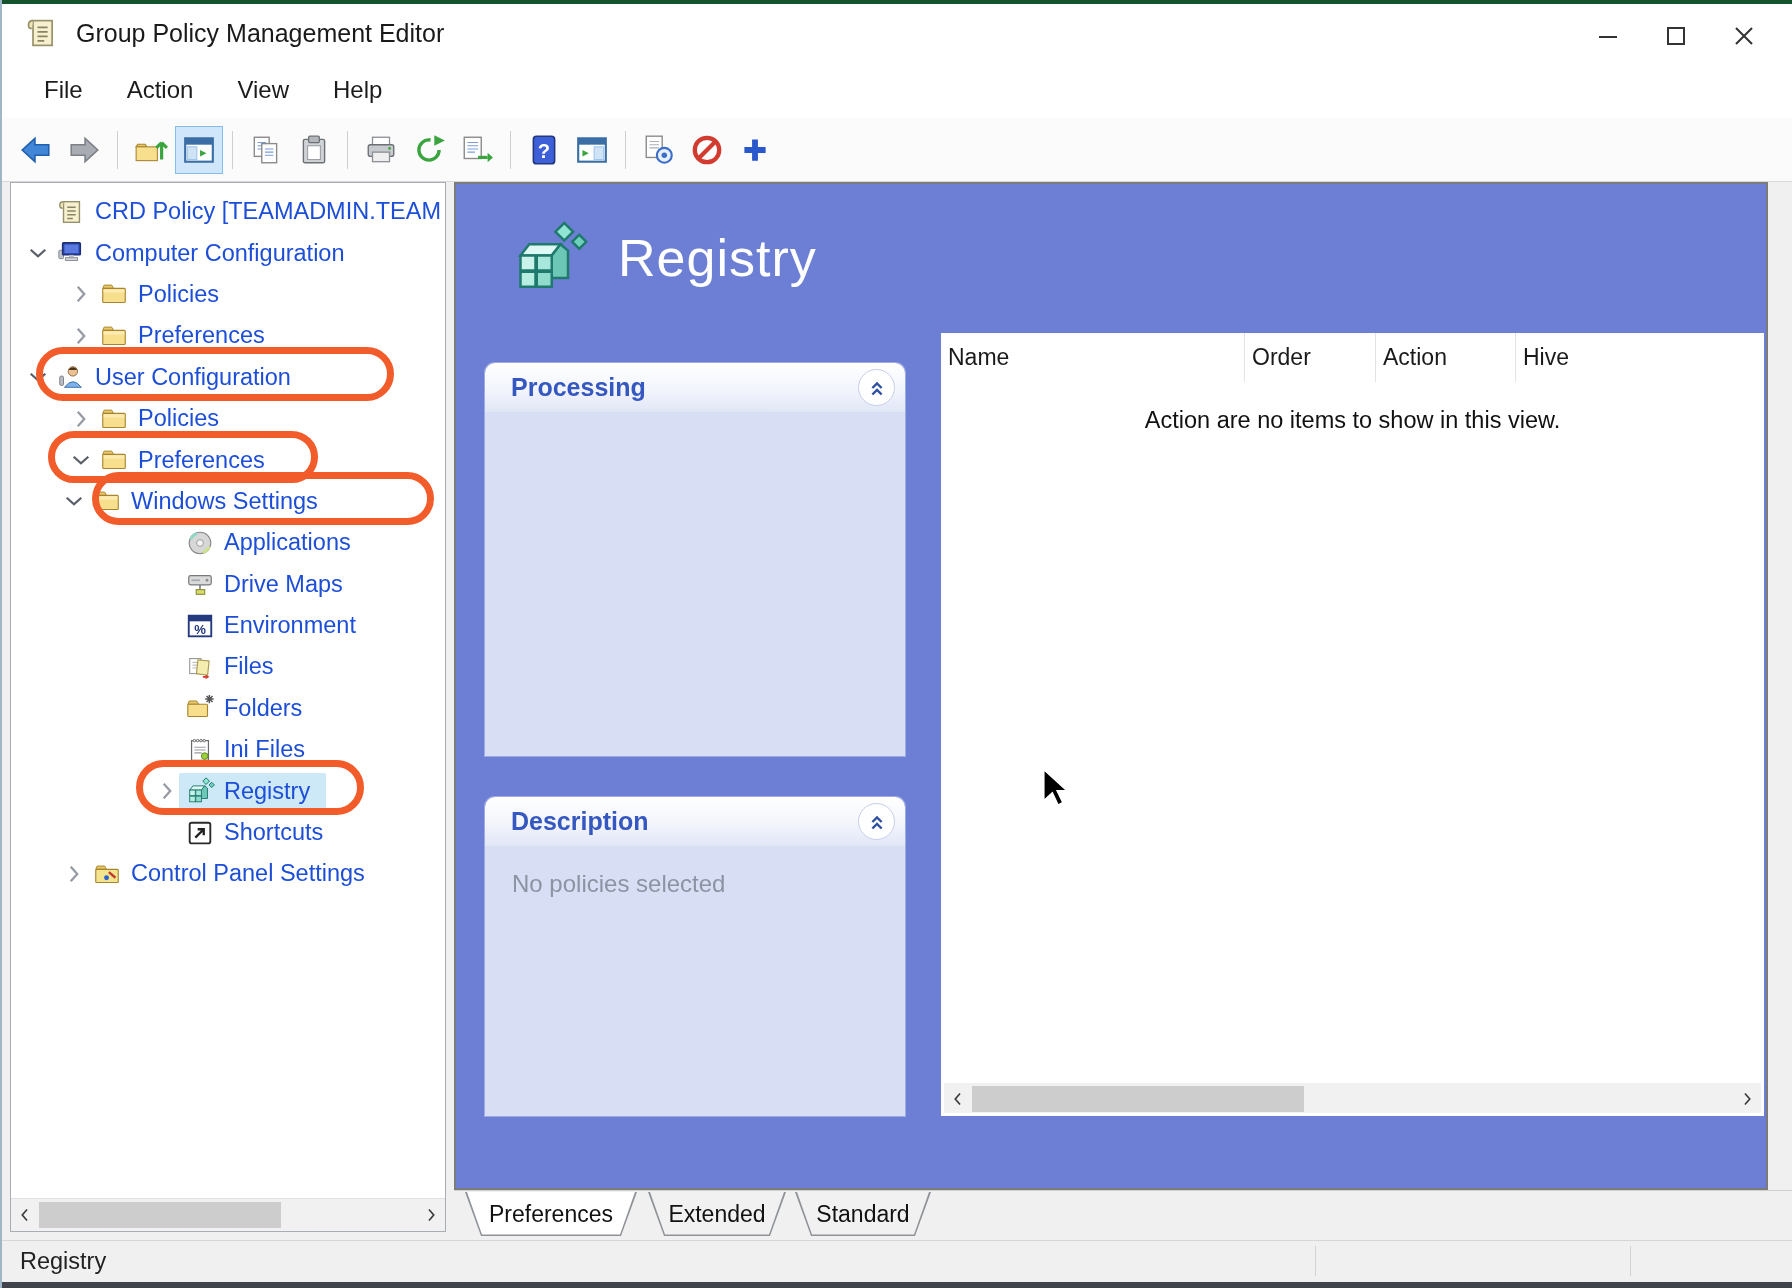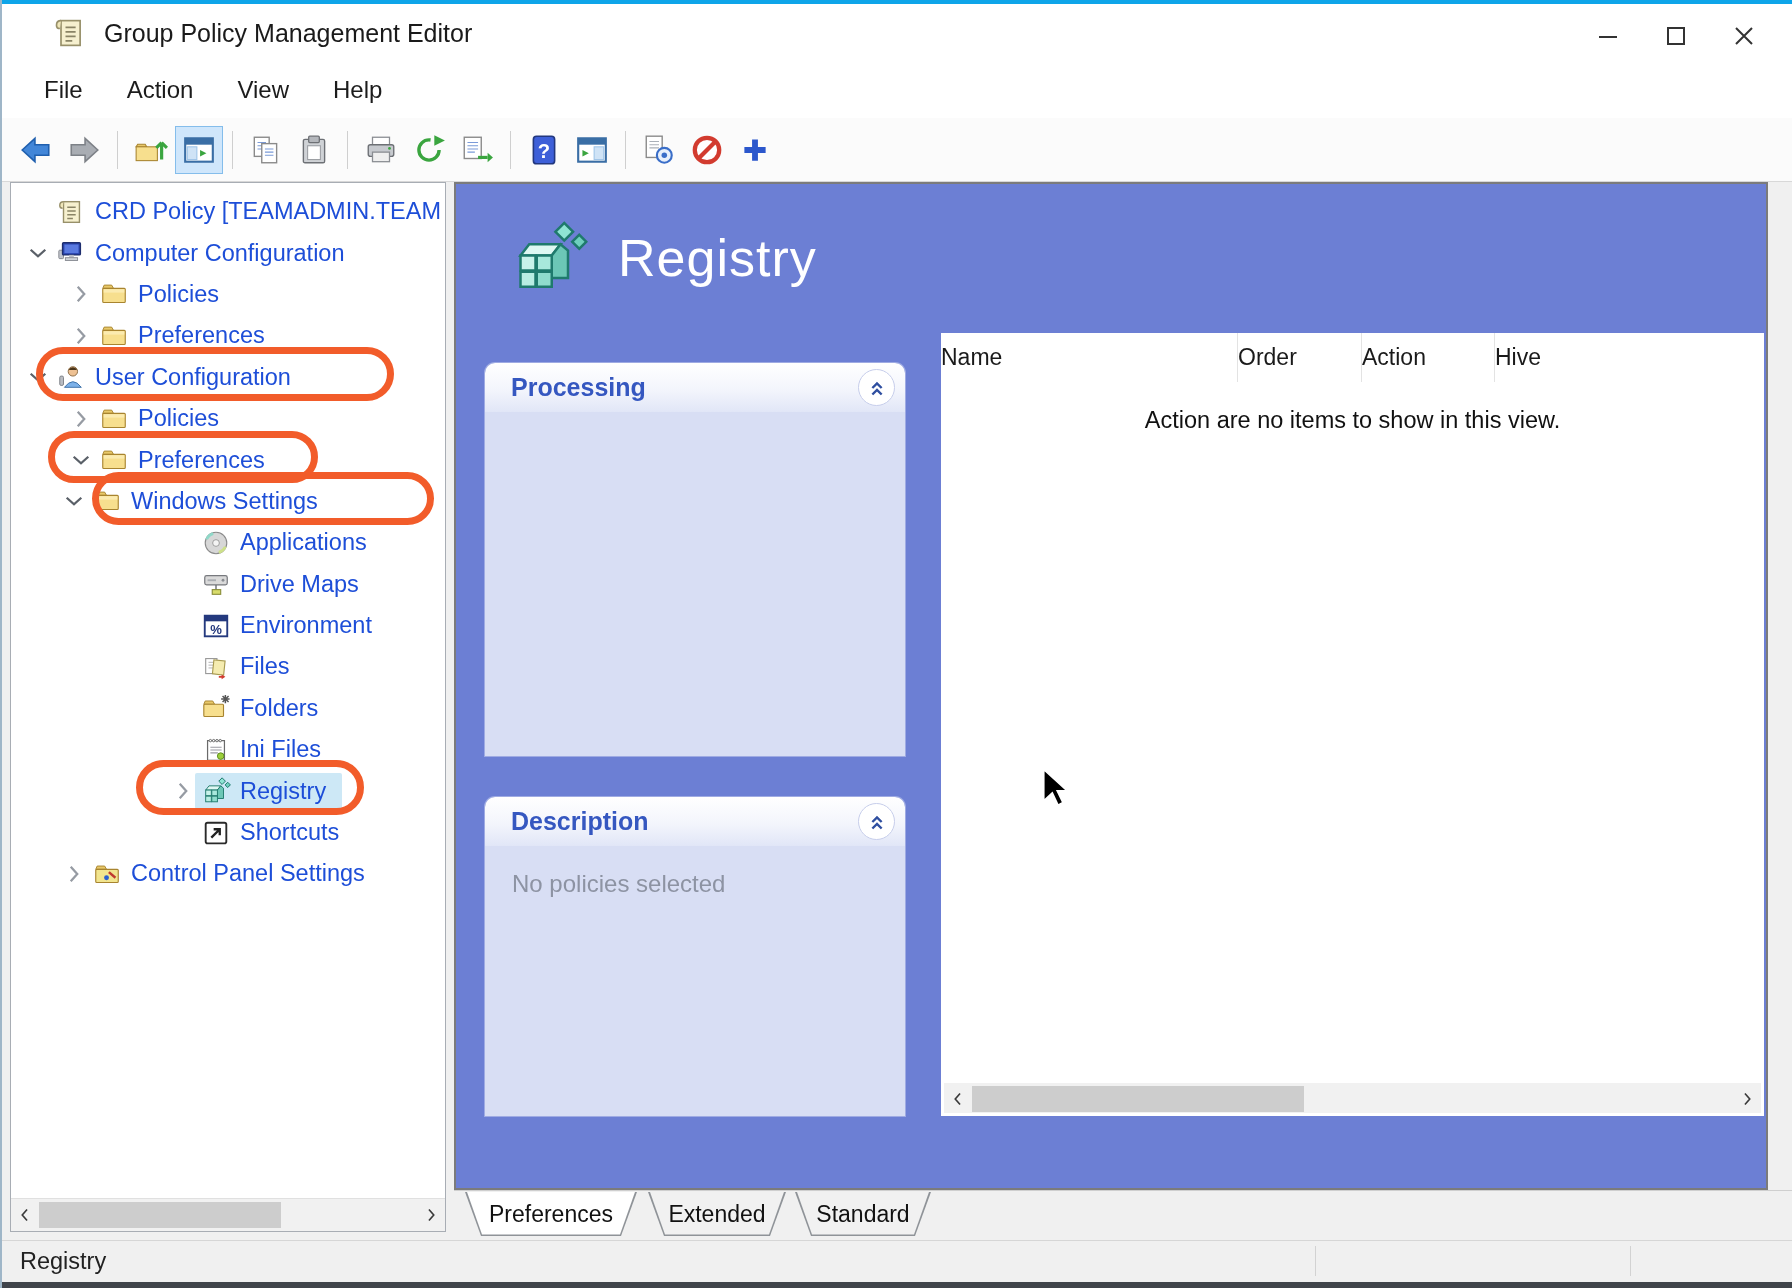--- a/index.html
+++ b/index.html
@@ -5,21 +5,21 @@
   * { box-sizing: border-box; margin: 0; padding: 0; }
   body { background:#555; }
   #page {
     position: relative; width: 1792px; height: 1288px;
     background: #f0f0f0; overflow: hidden;
     font-family: "Liberation Sans", sans-serif;
     border-left: 2px solid #9fb6c8;
   }
   
   .titlebar { position:absolute; left:0; top:0; width:100%; height:62px; background:#fff;
-              border-top:4px solid #0ea5e9; display:flex; align-items:center;padding-left:28px; }
+              border-top:4px solid #14532d; display:flex; align-items:center; }
   .title-icon { width:36px; height:36px; margin-left:22px; }
   .title-text { margin-left:16px; font-size:25px; color:#1a1a1a; }
   .win-btns { position:absolute; right:14px; top:4px; height:56px; display:flex; }
   .winbtn { width:68px; height:100%; display:flex; align-items:center; justify-content:center; }
   .winbtn svg { width:32px; height:32px; }
   
   .menubar { position:absolute; left:0; top:62px; width:100%; height:56px; background:#fff;
              display:flex; align-items:center; padding-left:20px; font-size:24px; color:#1c1c1c; }
   .menu-item { padding:6px 22px; cursor:default; }
   
@@ -28,21 +28,21 @@
   .tbtn { width:48px; height:48px; display:flex; align-items:center; justify-content:center; border:1px solid transparent; }
   .tbtn svg { width:34px; height:34px; }
   .tbtn.selected { background:#cfe6fb; border:1px solid #84bdeb; }
   .tsep { width:1px; height:38px; background:#cfcfcf; margin:0 9px; }
   
   .treepane { position:absolute; left:8px; top:182px; width:436px; height:1050px;
               background:#fff; border:1px solid #a8adb4; overflow:hidden; }
   .tree { position:absolute; left:0; top:8px; width:600px; }
   .trow { display:flex; align-items:center; height:41.4px; white-space:nowrap; font-size:23.5px; color:#1d4ed8; }
   .lvl0 { padding-left:12px; } .lvl1 { padding-left:55px; }
-  .lvl2 { padding-left:48px; } .lvl3 { padding-left:141px;margin-left:16px; }
+  .lvl2 { padding-left:48px; } .lvl3 { padding-left:141px; }
   .chev { width:30px; height:30px; flex:0 0 30px; display:flex; align-items:center; justify-content:center; }
   .chev svg { width:26px; height:26px; }
   .ticon { width:30px; height:30px; flex:0 0 30px; margin:0 9px 0 3px; }
   .ticon svg { width:30px; height:30px; }
   .selwrap { display:flex; align-items:center; background:#cde8f6; padding:3px 16px 3px 3px; border-radius:2px; margin-left:-3px; }
   .tree-hscroll { position:absolute; left:0; bottom:0; width:434px; height:33px; background:#f1f1f1; border-top:1px solid #e0e0e0; }
   .sarrow { position:absolute; top:0; width:28px; height:32px; display:flex; align-items:center; justify-content:center; }
   .sarrow svg { width:22px; height:22px; }
   .sthumb { position:absolute; top:3px; height:26px; background:#cdcdcd; }
   
@@ -59,21 +59,21 @@
                   display:flex; align-items:center; justify-content:space-between; padding:0 10px 0 26px; }
   .panel-title { color:#3557c0; font-size:25px; font-weight:bold; }
   .collapse-btn { width:37px; height:37px; border-radius:50%; background:#fff; border:1px solid #c6cdea;
                   display:flex; align-items:center; justify-content:center; }
   .collapse-btn svg { width:26px; height:26px; }
   .panel-body { height:calc(100% - 49px); background:#d8def4; }
   .desc-text { padding:24px 0 0 27px; color:#8d93a3; font-size:24px; }
   
   .listpanel { position:absolute; left:485px; top:149px; width:823px; height:783px; background:#fff; }
   .list-header { display:flex; height:49px; font-size:23px; color:#1a1a1a; }
-  .col { display:flex; align-items:center; border-right:1px solid #e3e3e3; height:100%; }
+  .col { display:flex; align-items:center; border-right:1px solid #e3e3e3; height:100%;margin-left:7px; }
   .col-name { width:297px; } .col-order { width:124px; } .col-action { width:133px; }
   .col-hive { flex:1; border-right:none; }
   .empty-msg { position:absolute; top:74px; width:100%; text-align:center; font-size:23.5px; color:#111; }
   .list-hscroll { position:absolute; left:3px; bottom:3px; width:817px; height:30px; background:#f1f1f1; }
   
   .tabsrow { position:absolute; left:452px; top:1190px; width:1340px; height:50px;
              background:#f0f0f0; border-top:1px solid #cfcfcf; }
   .tab { position:absolute; top:1px; height:44px; }
   .tab-outer { position:absolute; inset:0; background:#8f9398;
                clip-path:polygon(0 0,100% 0,calc(100% - 16px) 100%,16px 100%); }

